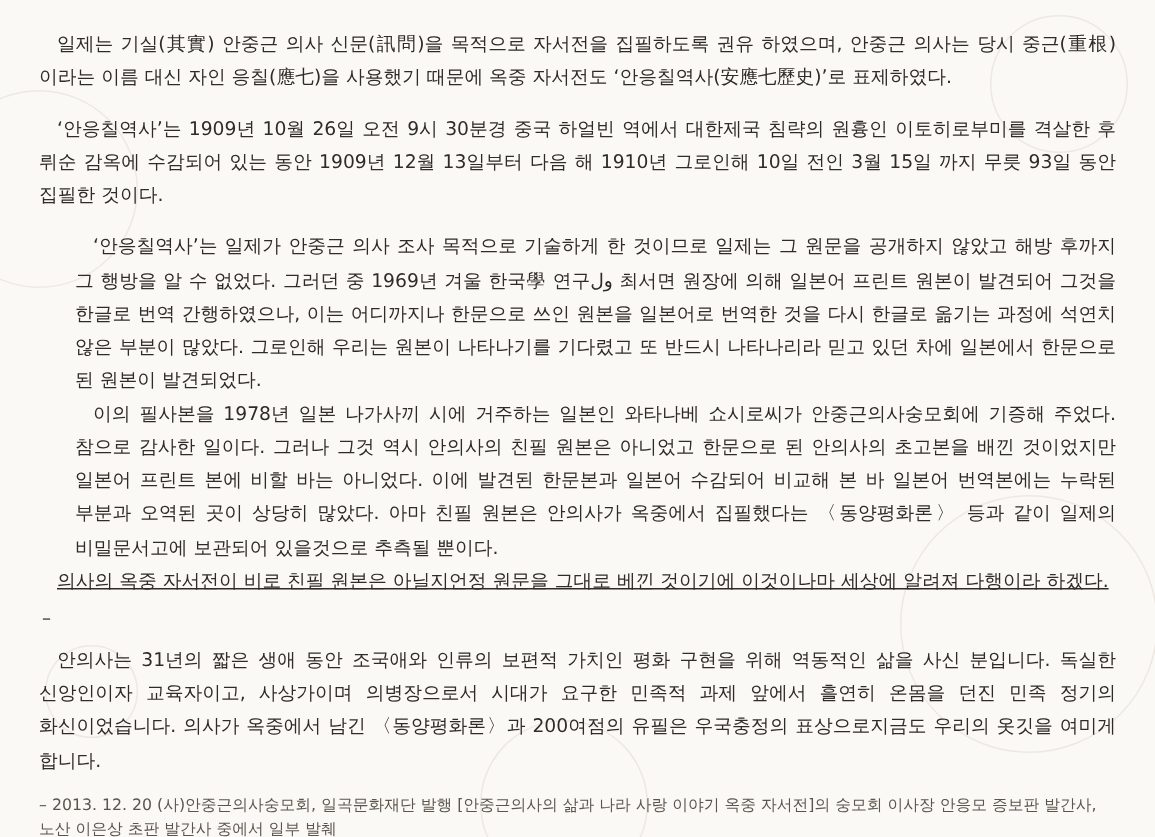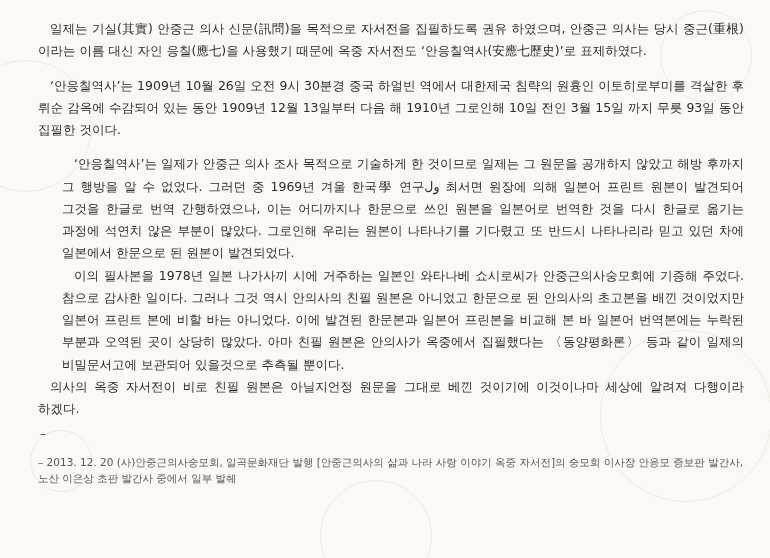--- a/index.html
+++ b/index.html
@@ -29,41 +29,42 @@
   }
   .bg-deco .b1 { width: 130px; height: 130px; left: -40px; top: 60px; }
   .bg-deco .b2 { width: 90px;  height: 90px;  left: 660px; top: 10px; }
   .bg-deco .b3 { width: 170px; height: 170px; left: 600px; top: 330px; }
   .bg-deco .b4 { width: 60px;  height: 60px;  left: 30px;  top: 430px; }
   .bg-deco .b5 { width: 110px; height: 110px; left: 320px; top: 480px; }
 
   .page {
     position: relative;
     z-index: 1;
-    padding: 18px 26px 0 38px;
+    padding: 18px 26px 0 26px;
     box-sizing: border-box;
     width: 770px;
     height: 558px;
   }
 
   p.para {
     margin: 0 0 12px 0;
     font-size: 12.5px;
     line-height: 1.78;
     text-align: justify;
     text-indent: 12px;
     color: #2f2b27;
     word-break: keep-all;
   }
   p.para.tight {
     margin-bottom: 0;
     margin-left: 24px;
   }
   p.para.gap-small {
     margin-bottom: 2px;
+    text-decoration: underline;
   }
 
   .divider-dash {
     font-size: 12px;
     line-height: 1.4;
     color: #3a3530;
     margin: 6px 0 8px 2px;
   }
 
   .footnote {
@@ -86,22 +87,23 @@
 </div>
 
 <div class="page">
 
   <p class="para">일제는 기실(其實) 안중근 의사 신문(訊問)을 목적으로 자서전을 집필하도록 권유 하였으며, 안중근 의사는 당시 중근(重根) 이라는 이름 대신 자인 응칠(應七)을 사용했기 때문에 옥중 자서전도 ‘안응칠역사(安應七歷史)’로 표제하였다.</p>
 
   <p class="para">‘안응칠역사’는 1909년 10월 26일 오전 9시 30분경 중국 하얼빈 역에서 대한제국 침략의 원흉인 이토히로부미를 격살한 후 뤼순 감옥에 수감되어 있는 동안 1909년 12월 13일부터 다음 해 1910년 그로인해 10일 전인 3월 15일 까지 무릇 93일 동안 집필한 것이다.</p>
 
   <p class="para tight">‘안응칠역사’는 일제가 안중근 의사 조사 목적으로 기술하게 한 것이므로 일제는 그 원문을 공개하지 않았고 해방 후까지 그 행방을 알 수 없었다. 그러던 중 1969년 겨울 한국學 연구ول 최서면 원장에 의해 일본어 프린트 원본이 발견되어 그것을 한글로 번역 간행하였으나, 이는 어디까지나 한문으로 쓰인 원본을 일본어로 번역한 것을 다시 한글로 옮기는 과정에 석연치 않은 부분이 많았다. 그로인해 우리는 원본이 나타나기를 기다렸고 또 반드시 나타나리라 믿고 있던 차에 일본에서 한문으로 된 원본이 발견되었다.</p>
 
-  <p class="para tight">이의 필사본을 1978년 일본 나가사끼 시에 거주하는 일본인 와타나베 쇼시로씨가 안중근의사숭모회에 기증해 주었다. 참으로 감사한 일이다. 그러나 그것 역시 안의사의 친필 원본은 아니었고 한문으로 된 안의사의 초고본을 배낀 것이었지만 일본어 프린트 본에 비할 바는 아니었다. 이에 발견된 한문본과 일본어 프린본을 비교해 본 바 일본어 번역본에는 누락된 부분과 오역된 곳이 상당히 많았다. 아마 친필 원본은 안의사가 옥중에서 집필했다는 〈동양평화론〉 등과 같이 일제의 비밀문서고에 보관되어 있을것으로 추측될 뿐이다.</p>
+  <p class="para tight">이의 필사본을 1978년 일본 나가사끼 시에 거주하는 일본인 와타나베 쇼시로씨가 안중근의사숭모회에 기증해 주었다. 참으로 감사한 일이다. 그러나 그것 역시 안의사의 친필 원본은 아니었고 한문으로 된 안의사의 초고본을 배낀 것이었지만 일본어 프린트 본에 비할 바는 아니었다. 이에 발견된 한문본과 일본어 수감되어 비교해 본 바 일본어 번역본에는 누락된 부분과 오역된 곳이 상당히 많았다. 아마 친필 원본은 안의사가 옥중에서 집필했다는 〈동양평화론〉 등과 같이 일제의 비밀문서고에 보관되어 있을것으로 추측될 뿐이다.</p>
 
   <p class="para gap-small">의사의 옥중 자서전이 비로 친필 원본은 아닐지언정 원문을 그대로 베낀 것이기에 이것이나마 세상에 알려져 다행이라 하겠다.</p>
 
   <div class="divider-dash">–</div>
 
+  <p class="para">안의사는 31년의 짧은 생애 동안 조국애와 인류의 보편적 가치인 평화 구현을 위해 역동적인 삶을 사신 분입니다. 독실한 신앙인이자 교육자이고, 사상가이며 의병장으로서 시대가 요구한 민족적 과제 앞에서 흘연히 온몸을 던진 민족 정기의 화신이었습니다. 의사가 옥중에서 남긴 〈동양평화론〉과 200여점의 유필은 우국충정의 표상으로지금도 우리의 옷깃을 여미게 합니다.</p>
 
   <p class="footnote">– 2013. 12. 20 (사)안중근의사숭모회, 일곡문화재단 발행 [안중근의사의 삶과 나라 사랑 이야기 옥중 자서전]의 숭모회 이사장 안응모 증보판 발간사, 노산 이은상 초판 발간사 중에서 일부 발췌</p>
 
 </div>
 
 </body></html>

